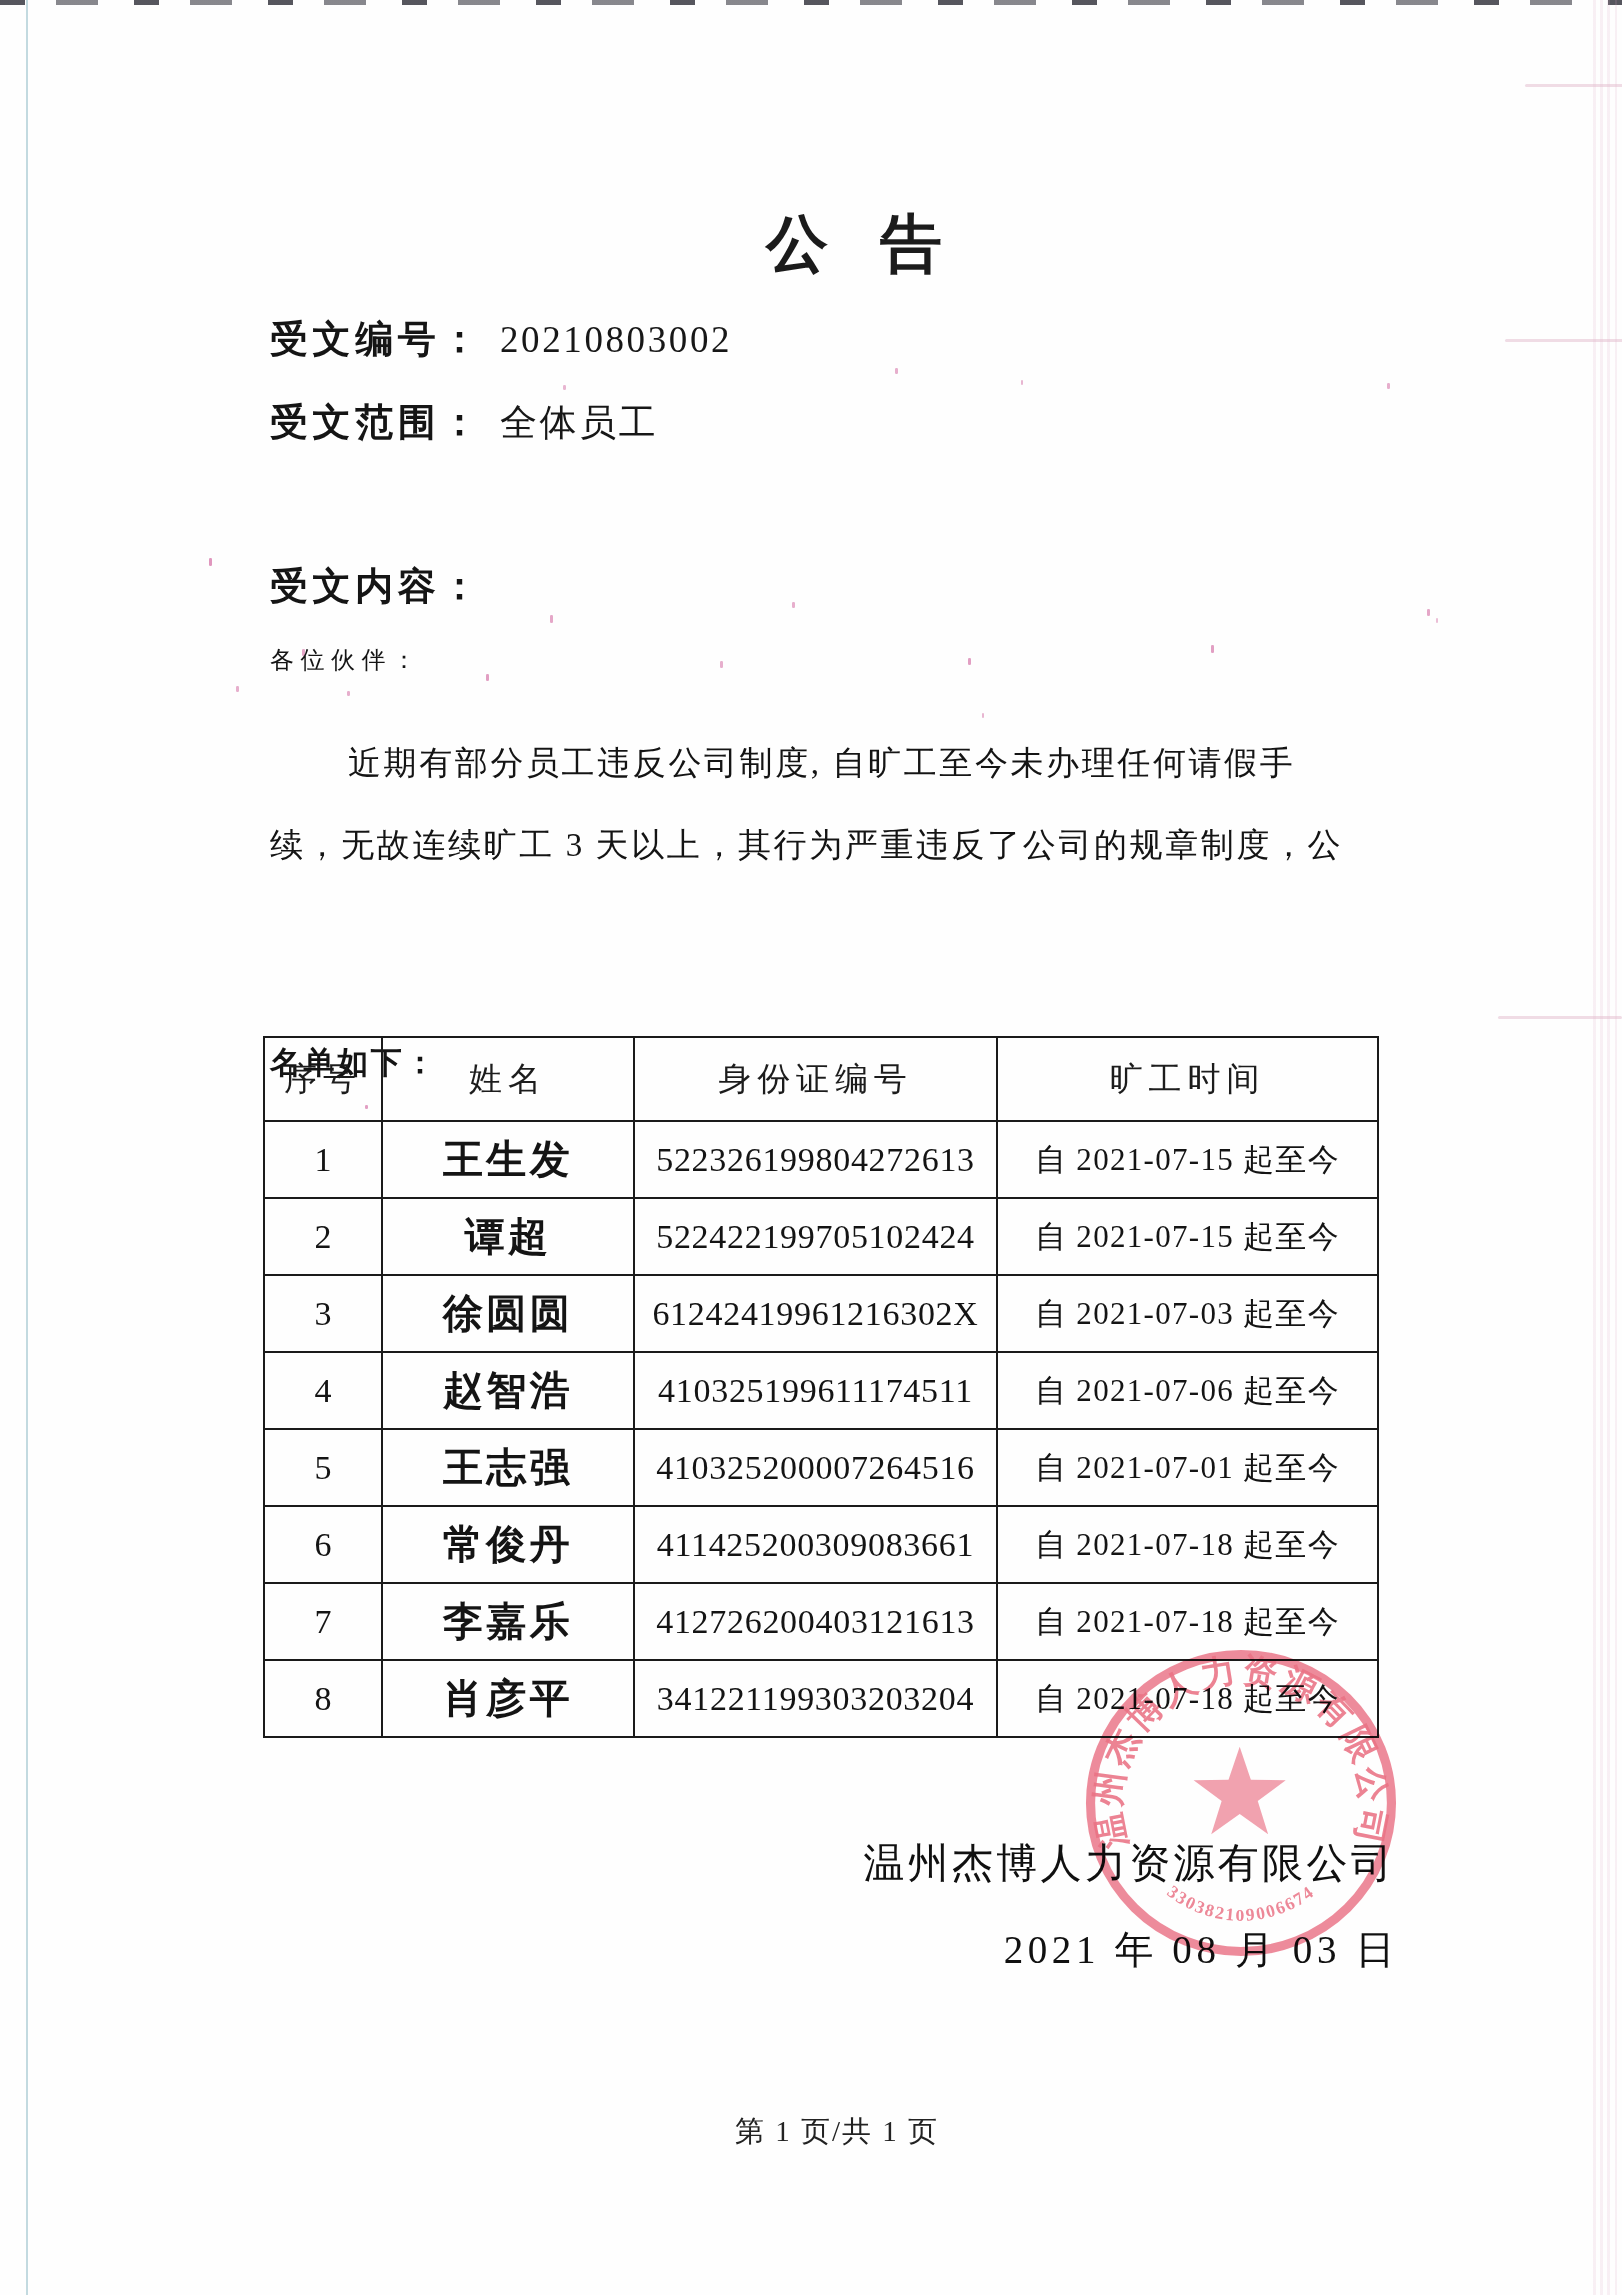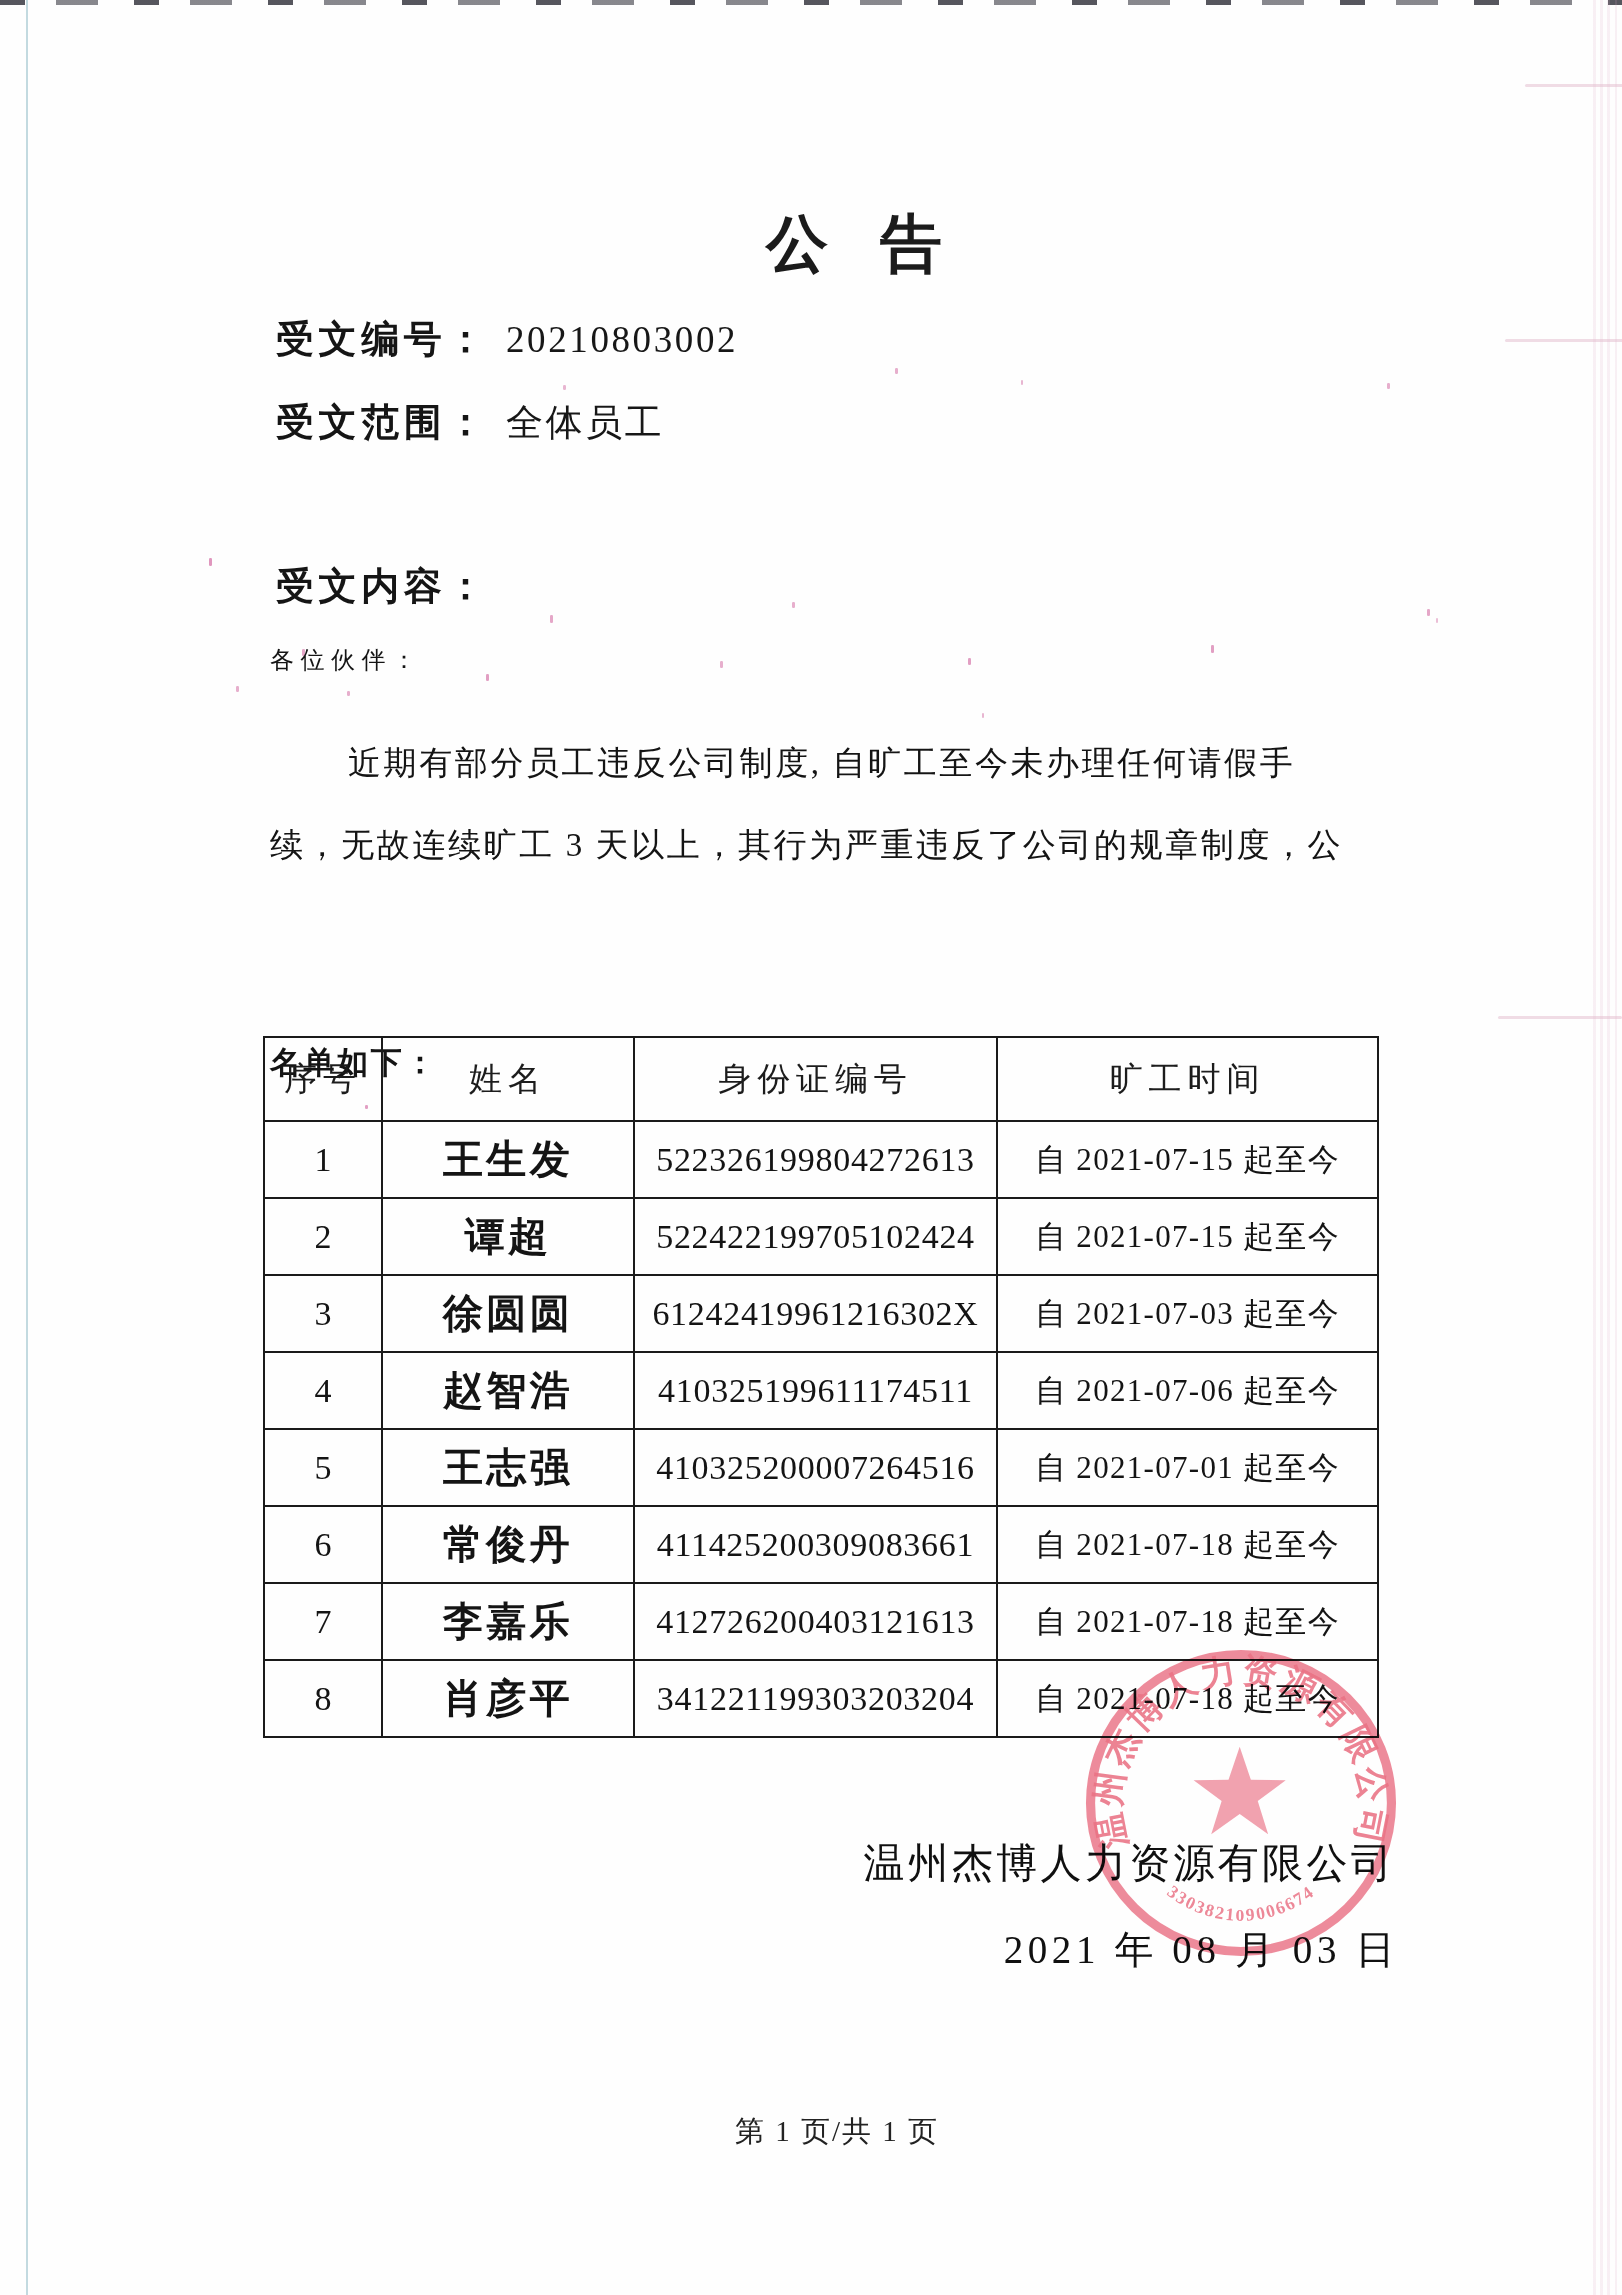--- a/index.html
+++ b/index.html
@@ -33,21 +33,21 @@
   .smudge{position:absolute;background:#dfb4c8;height:3.3px;opacity:.45;border-radius:2px;}
   .speck{position:absolute;background:#cf5f9b;border-radius:1.3px;}
 
   .title{
     position:absolute;left:766px;top:202px;
     font-size:62px;font-weight:700;letter-spacing:1.3px;word-spacing:34px;
     color:#1b1b1b;white-space:nowrap;
   }
   .meta-line{
     position:absolute;left:270px;white-space:nowrap;
-    display:flex;align-items:baseline;margin-left:6px;
+    display:flex;align-items:baseline;
   }
   .meta-label{font-size:38px;font-weight:700;letter-spacing:4.6px;color:#151515;}
   .meta-value{font-size:37px;letter-spacing:2.6px;margin-left:17px;color:#171717;}
   .salutation{
     position:absolute;left:270px;top:644px;
     font-size:24px;letter-spacing:6.5px;white-space:nowrap;
   }
   .para-line{
     position:absolute;font-size:33px;letter-spacing:2.6px;
     white-space:nowrap;color:#141414;

